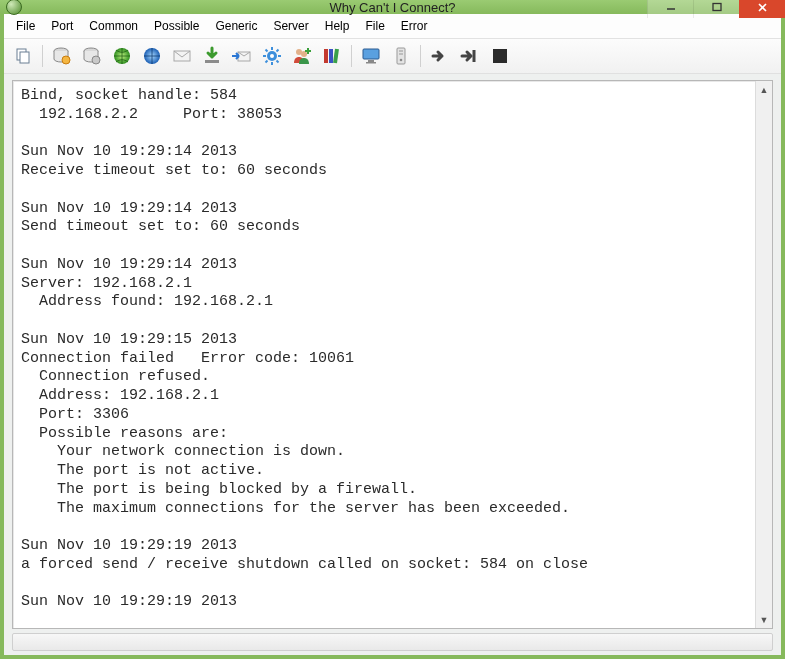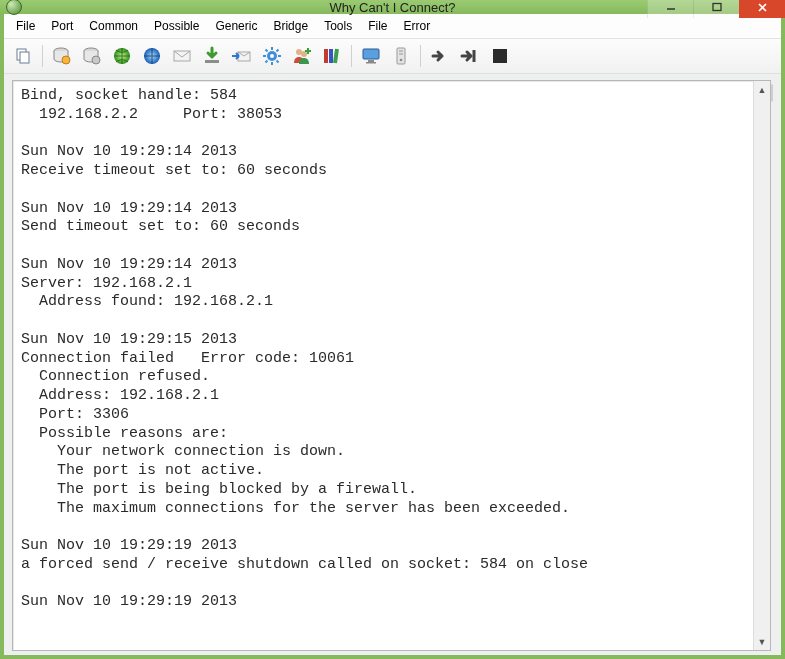--- a/index.html
+++ b/index.html
@@ -97,21 +97,21 @@
     width: 1px; height: 22px;
     background: #d0d0d0;
     margin: 0 2px;
   }
 
   .clientarea {
     flex: 1;
     padding: 6px 8px 4px 8px;
     background: #eef0ef;
     display: flex;
-    flex-direction: row;
+    flex-direction: column;
     min-height: 0;
     justify-content: center;
   }
   .logframe {
     flex: 1;
     background: #fff;
     border: 1px solid #b7b7b7;
     box-shadow: inset 1px 1px 0 #e8e8e8;
     position: relative;
     display: flex;
@@ -184,22 +184,22 @@
 </div>
 
 <div class="chrome">
 
   <div class="menubar">
     <div class="menuitem">File</div>
     <div class="menuitem">Port</div>
     <div class="menuitem">Common</div>
     <div class="menuitem">Possible</div>
     <div class="menuitem">Generic</div>
-    <div class="menuitem">Bridge</div>
-    <div class="menuitem">Tools</div>
+    <div class="menuitem">Server</div>
+    <div class="menuitem">Help</div>
     <div class="menuitem">File</div>
     <div class="menuitem">Error</div>
   </div>
 
   <div class="toolbar">
     <div class="tbtn">
       <svg width="18" height="18">
           <rect x="3" y="2" width="9" height="11" fill="#fff" stroke="#6b7f93"></rect>
           <rect x="6" y="5" width="9" height="11" fill="#fff" stroke="#6b7f93"></rect>
         </svg>

